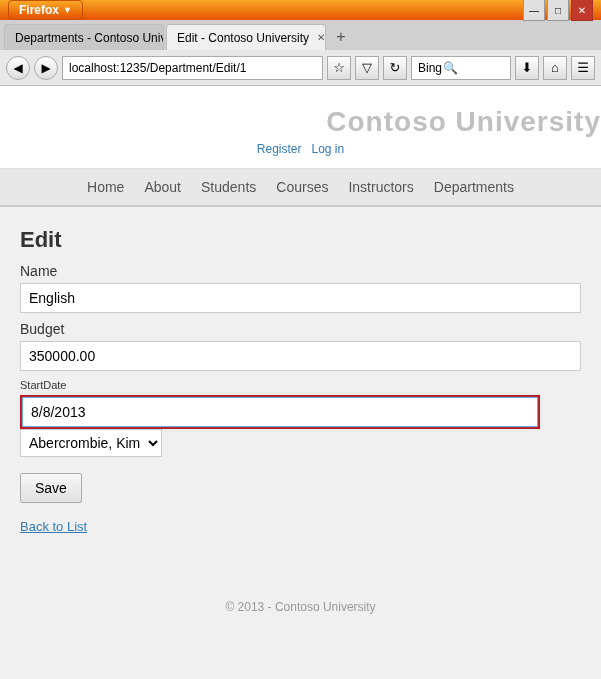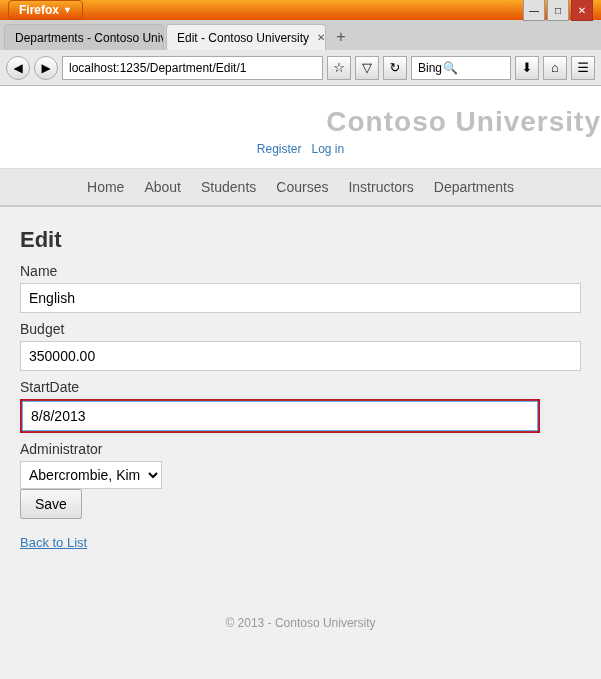--- a/index.html
+++ b/index.html
@@ -185,21 +185,21 @@
       height: 30px;
       border: 1px solid #ccc;
       padding: 0 8px;
       font-size: 14px;
       background: white;
       outline: none;
     }
     
     .startdate-group { margin-top: 8px; }
     .startdate-label {
-      font-size: 14px;
+      font-size: 11px;
       color: #333;
       margin-bottom: 4px;
       display: block;
     }
     .startdate-input-wrapper {
       border: 2px solid #cc0000;
       display: inline-block;
     }
     .startdate-input {
       width: 516px;
@@ -215,20 +215,21 @@
     .select-field {
       height: 28px;
       border: 1px solid #ccc;
       padding: 0 4px;
       font-size: 14px;
       background: white;
       cursor: pointer;
     }
 
     .save-btn {
+      margin-top: 16px;
       padding: 6px 14px;
       background: linear-gradient(to bottom, #f8f8f8, #e0e0e0);
       border: 1px solid #aaa;
       font-size: 14px;
       cursor: pointer;
       border-radius: 2px;
     }
 
     .back-link {
       display: block;
@@ -323,21 +324,20 @@
 
     
     <div class="startdate-group">
       <span class="startdate-label">StartDate</span>
       <div class="startdate-input-wrapper">
         <input class="startdate-input" type="text" value="8/8/2013" style="">
       </div>
     </div>
 
     
-    <div class="field-label">Administrator</div>
     <select class="select-field">
       <option>Abercrombie, Kim</option>
       <option>Fakhouri, Fadi</option>
       <option>Harui, Roger</option>
       <option>Kapoor, Candace</option>
     </select>
 
     
     <div><button class="save-btn">Save</button></div>
 

